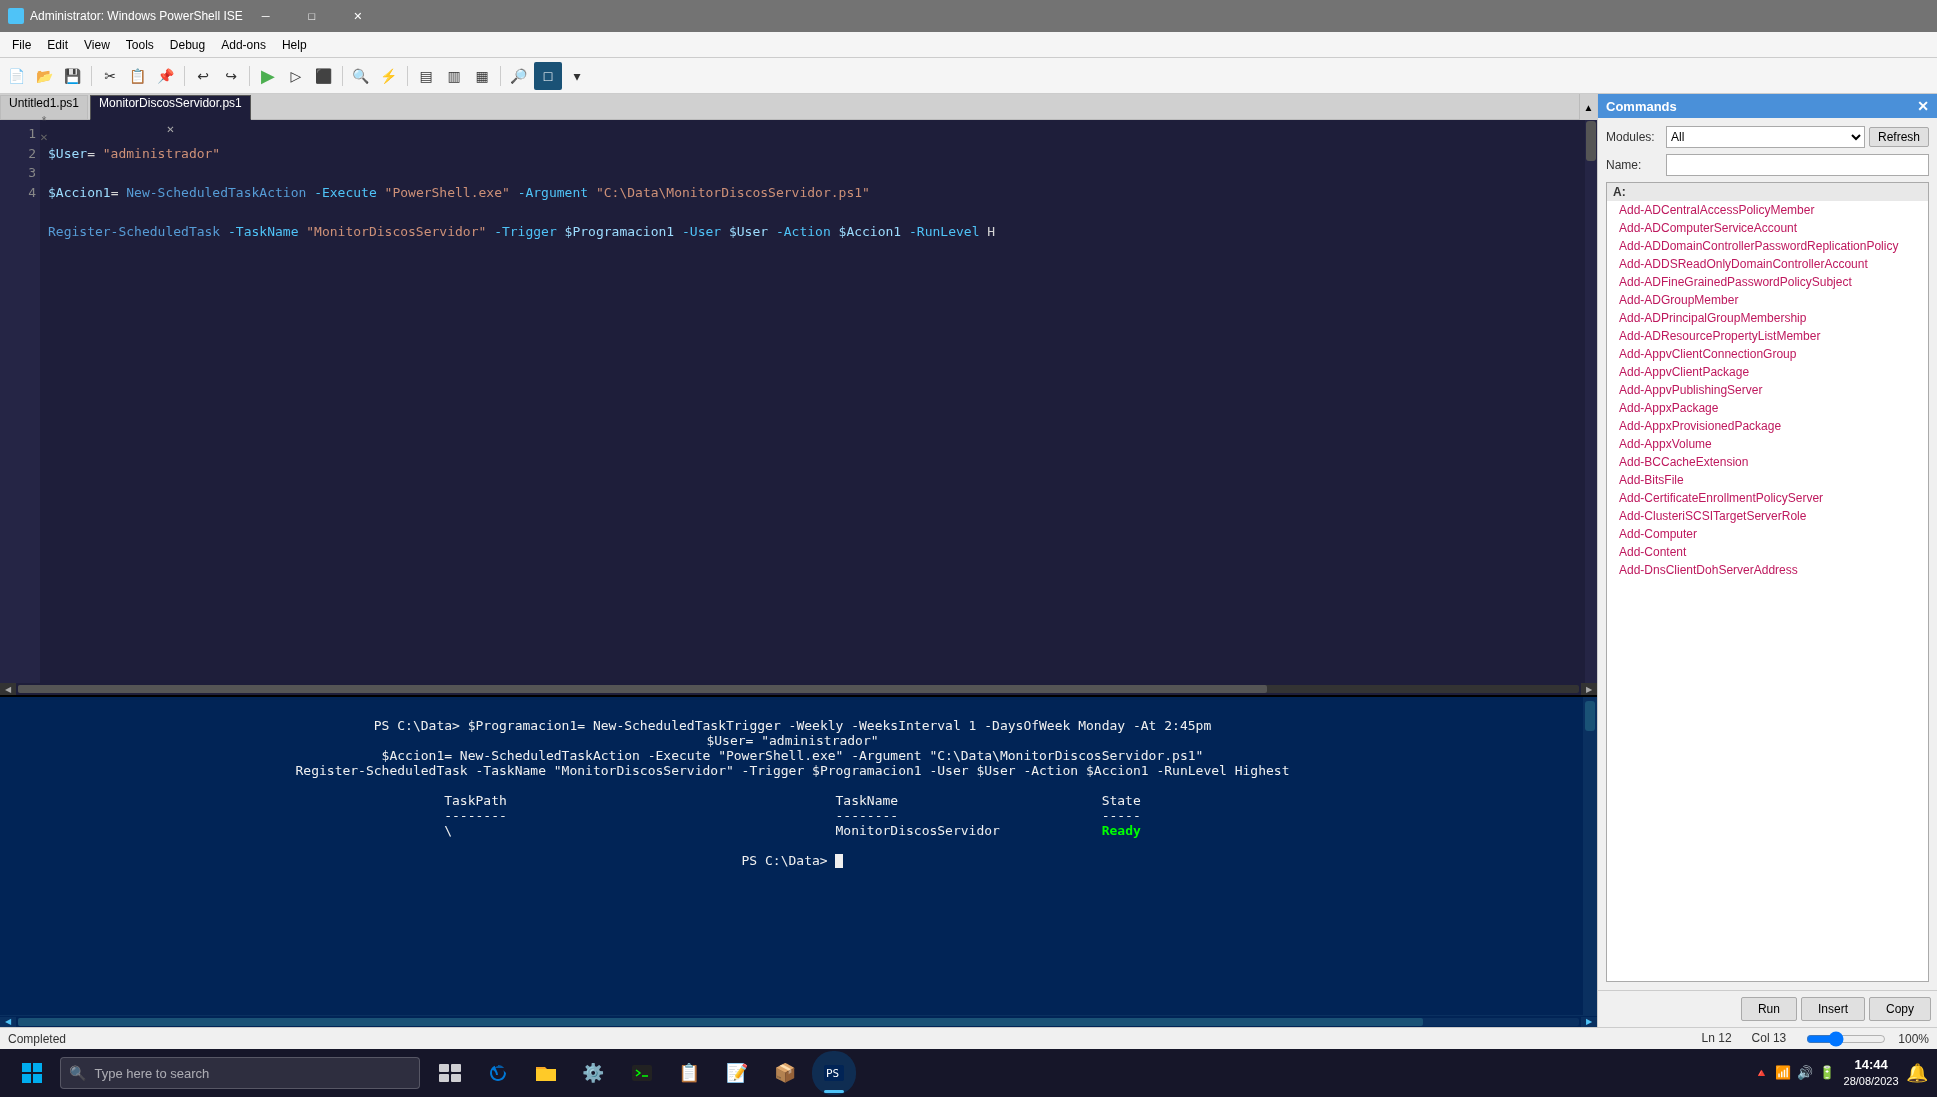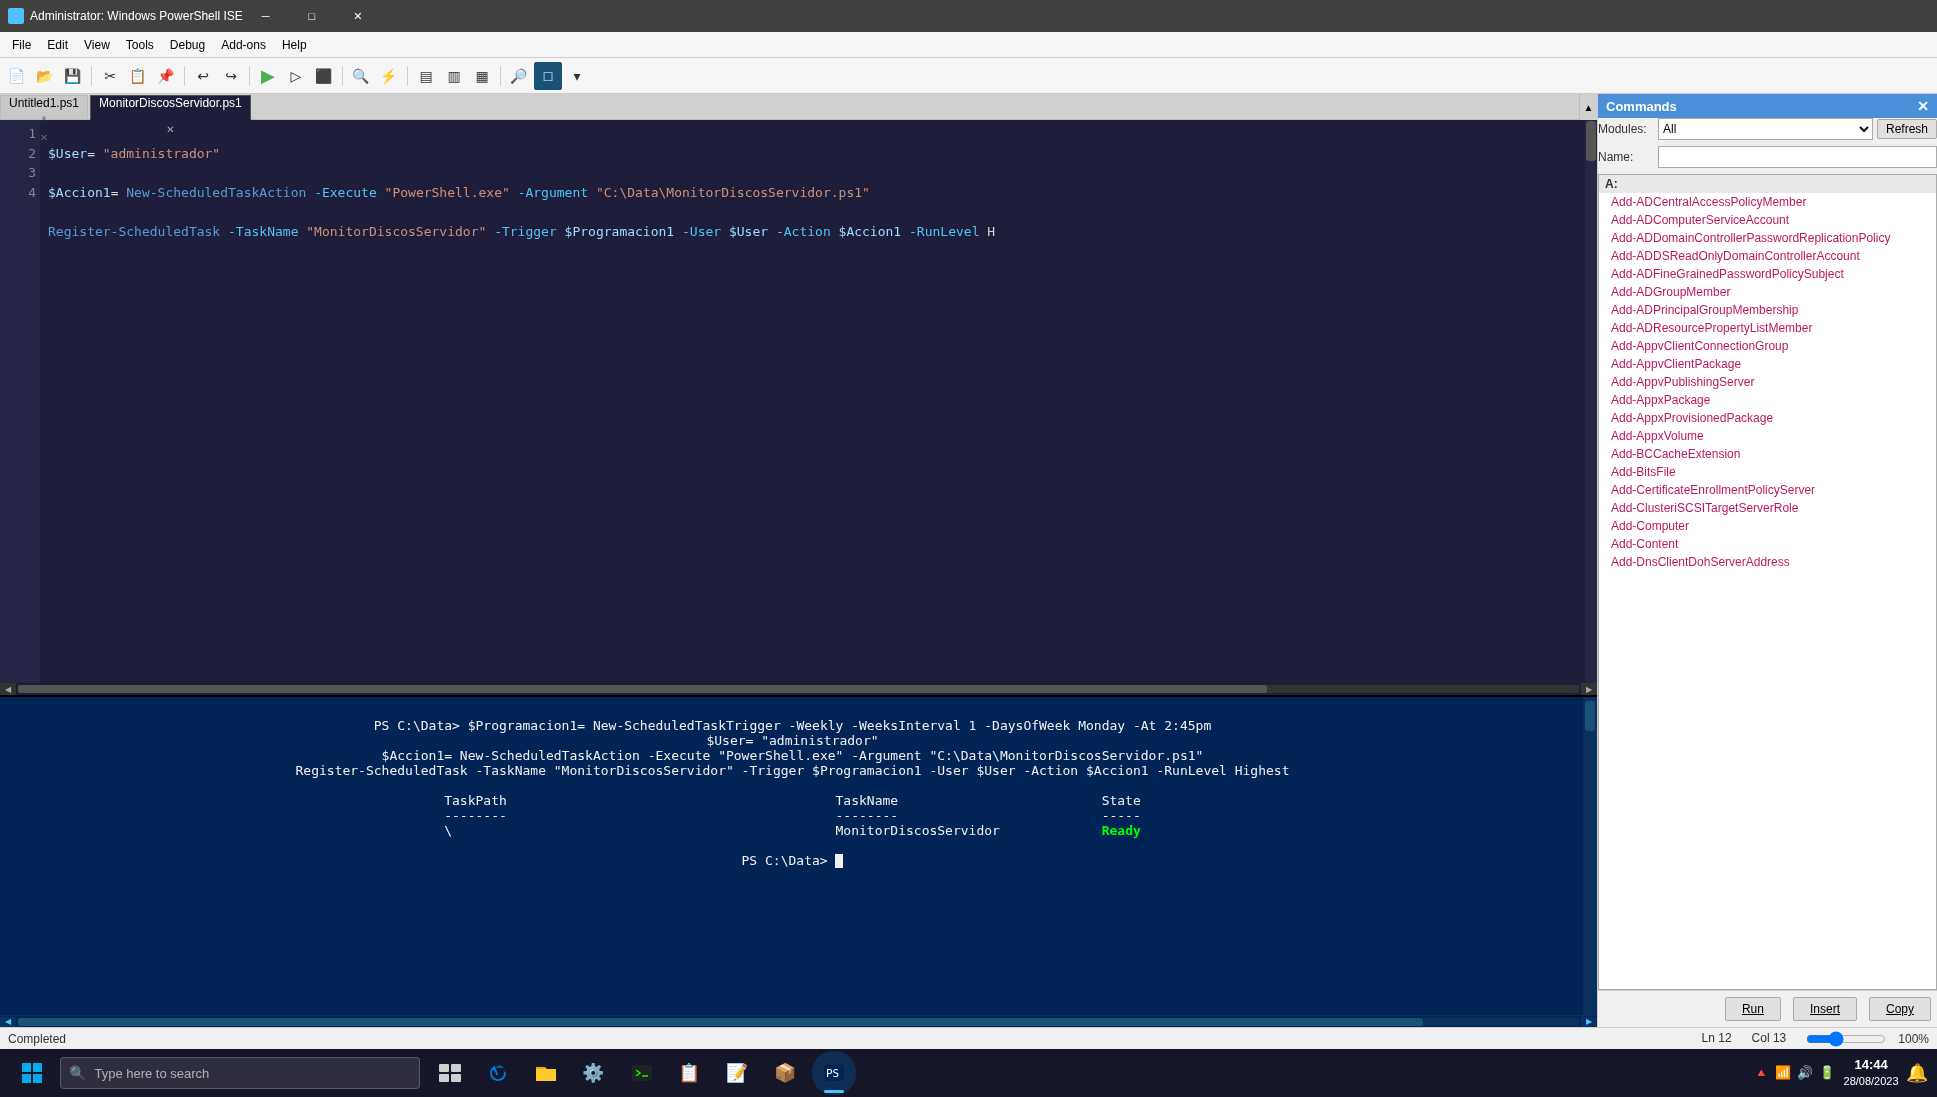--- a/index.html
+++ b/index.html
@@ -1,20 +1,20 @@
 <!DOCTYPE html>
 <html><head>
   <meta charset="utf-8">
   <style>
     * { margin: 0; padding: 0; box-sizing: border-box; }
     body { width: 1937px; height: 1097px; overflow: hidden; font-family: 'Segoe UI', sans-serif; background: #f0f0f0; }
 
     
     #title-bar {
-      background: #404040;
+      background: #737373;
       height: 32px;
       display: flex;
       align-items: center;
       padding: 0 8px;
       color: white;
       font-size: 12px;
     }
     #title-bar .app-icon { width: 16px; height: 16px; margin-right: 6px; background: #4fc3f7; border-radius: 2px; }
     #title-bar .win-controls { display: flex; gap: 0; }
     #title-bar .win-btn { width: 46px; height: 32px; display: flex; align-items: center; justify-content: center; cursor: pointer; font-size: 11px; color: white; }
@@ -146,45 +146,44 @@
     #commands-header {
       display: flex;
       align-items: center;
       justify-content: space-between;
       background: #4a90d9;
       color: white;
       padding: 4px 8px;
       font-size: 13px;
       font-weight: bold;
     }
-    #commands-body { flex: 1; padding: 0; overflow: hidden; display: flex; flex-direction: column; }
+    #commands-body { flex: 1; padding: 8px; overflow: hidden; display: flex; flex-direction: column; }
     .cmd-row { display: flex; align-items: center; margin-bottom: 6px; font-size: 12px; }
     .cmd-label { width: 60px; color: #333; }
     .cmd-select { flex: 1; height: 22px; font-size: 12px; border: 1px solid #aaa; background: white; }
     .cmd-refresh-btn {
       margin-left: 4px; padding: 2px 8px; font-size: 12px;
       background: #e0e0e0; border: 1px solid #aaa; cursor: pointer; border-radius: 2px;
     }
     .cmd-name-input { flex: 1; height: 22px; font-size: 12px; border: 1px solid #aaa; background: white; padding: 2px 4px; }
     #commands-list {
       flex: 1;
       overflow-y: auto;
       background: white;
       border: 1px solid #aaa;
       font-size: 12px;
     }
     .cmd-section { background: #e8e8e8; padding: 2px 6px; font-weight: bold; color: #333; font-size: 12px; }
     .cmd-item { padding: 2px 12px; cursor: pointer; color: #be185d; }
     #commands-footer {
       display: flex;
       justify-content: flex-end;
-      gap: 12px;
+      gap: 4px;
       padding: 6px;
       border-top: 1px solid #ccc;
-      text-decoration: underline;
     }
     .cmd-action-btn {
       padding: 4px 16px; font-size: 12px;
       background: #e0e0e0; border: 1px solid #aaa; cursor: pointer; border-radius: 2px;
     }
 
     
     #status-bar {
       height: 22px;
       background: #f0f0f0;

